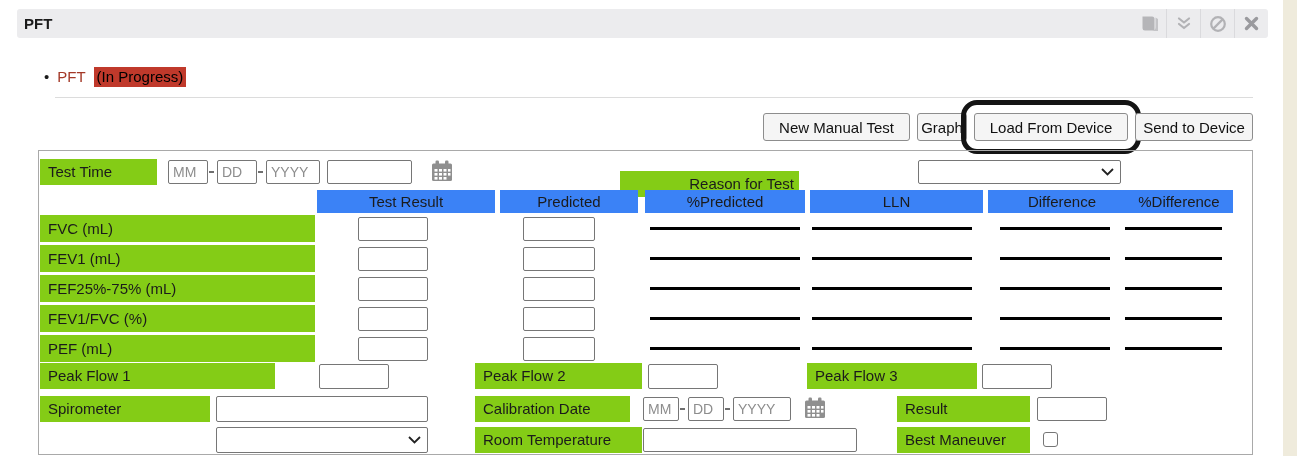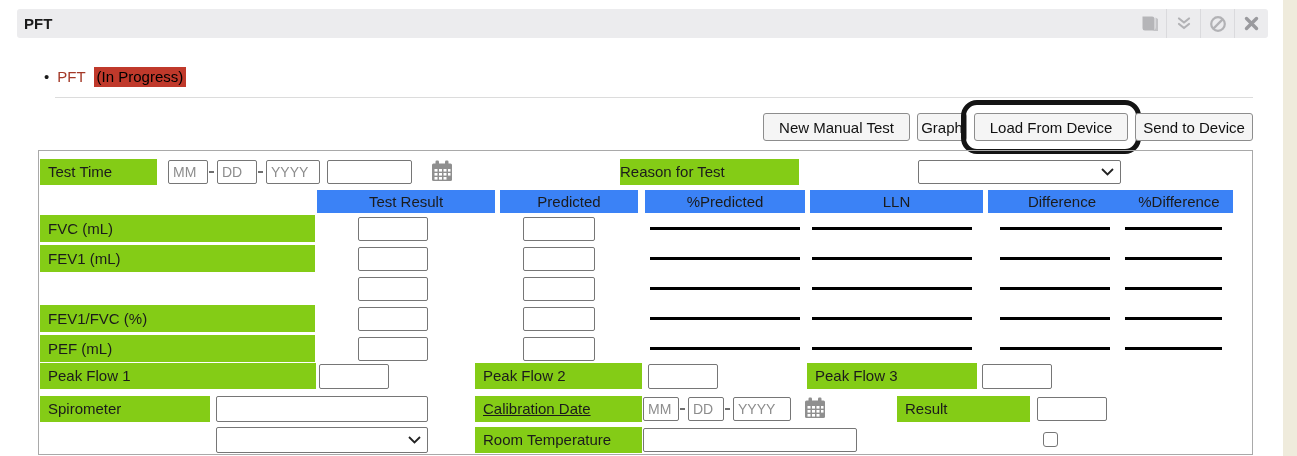--- a/index.html
+++ b/index.html
@@ -30,21 +30,21 @@
        font-size:15px;color:#111;cursor:pointer;}
   .btn-hl{outline:5px solid #141414;outline-offset:8px;}
 
   
   .tframe{left:38px;top:150px;width:1215px;height:305px;border:1px solid #a9a9a9;box-sizing:border-box;}
   .sidestrip{left:1283px;top:0;width:14px;height:456px;background:#efebdc;}
 
   
   .cell{background:#84cc16;height:26px;line-height:26px;padding-left:8px;box-sizing:border-box;
         white-space:nowrap;overflow:hidden;}
-  .cell.r{text-align:left;padding-right:16px;padding-left:0;}
+  .cell.r{text-align:right;padding-right:5px;padding-left:0;margin-top:12px;}
   .hcell{background:#3b82f6;height:23px;line-height:23px;text-align:center;box-sizing:border-box;}
   .inp{box-sizing:border-box;border:1px solid #767676;border-radius:2px;background:#fff;
        font-family:"Liberation Sans",sans-serif;font-size:14px;color:#1a1a1a;padding:0 4px;}
   .inp::placeholder{color:#8d8d8d;opacity:1;}
   .dash{width:5px;height:2px;background:#6f6f6f;}
   .sel{box-sizing:border-box;border:1px solid #767676;border-radius:2px;background:#fff;
        display:flex;align-items:center;justify-content:flex-end;padding-right:6px;cursor:pointer;}
   .line{background:#000000;height:3px;}
   .chk{box-sizing:border-box;width:15px;height:15px;border:1px solid #767676;border-radius:3px;background:#fff;cursor:pointer;}
 </style>
@@ -149,20 +149,21 @@
   <div class="abs line" style="left:1125px;top:227px;width:97px;"></div>
 
   <div class="abs cell" style="left:40px;top:245px;width:275px;height:27px;line-height:27px;">FEV1 (mL)</div>
   <input class="abs inp" style="left: 358px; top: 247px; width: 70px; height: 24px;" value="">
   <input class="abs inp" style="left: 523px; top: 247px; width: 72px; height: 24px;" value="">
   <div class="abs line" style="left:650px;top:257px;width:150px;"></div>
   <div class="abs line" style="left:812px;top:257px;width:160px;"></div>
   <div class="abs line" style="left:1000px;top:257px;width:110px;"></div>
   <div class="abs line" style="left:1125px;top:257px;width:97px;"></div>
 
+  <div class="abs cell" style="left:40px;top:275px;width:275px;height:27px;line-height:27px;">FEF25%-75% (mL)</div>
   <input class="abs inp" style="left: 358px; top: 277px; width: 70px; height: 24px;" value="">
   <input class="abs inp" style="left: 523px; top: 277px; width: 72px; height: 24px;" value="">
   <div class="abs line" style="left:650px;top:287px;width:150px;"></div>
   <div class="abs line" style="left:812px;top:287px;width:160px;"></div>
   <div class="abs line" style="left:1000px;top:287px;width:110px;"></div>
   <div class="abs line" style="left:1125px;top:287px;width:97px;"></div>
 
   <div class="abs cell" style="left:40px;top:305px;width:275px;height:27px;line-height:27px;">FEV1/FVC (%)</div>
   <input class="abs inp" style="left: 358px; top: 307px; width: 70px; height: 24px;" value="">
   <input class="abs inp" style="left: 523px; top: 307px; width: 72px; height: 24px;" value="">
@@ -172,30 +173,30 @@
   <div class="abs line" style="left:1125px;top:317px;width:97px;"></div>
 
   <div class="abs cell" style="left:40px;top:335px;width:275px;height:27px;line-height:27px;">PEF (mL)</div>
   <input class="abs inp" style="left: 358px; top: 337px; width: 70px; height: 24px;" value="">
   <input class="abs inp" style="left: 523px; top: 337px; width: 72px; height: 24px;" value="">
   <div class="abs line" style="left:650px;top:347px;width:150px;"></div>
   <div class="abs line" style="left:812px;top:347px;width:160px;"></div>
   <div class="abs line" style="left:1000px;top:347px;width:110px;"></div>
   <div class="abs line" style="left:1125px;top:347px;width:97px;"></div>
 
-  <div class="abs cell" style="left:40px;top:363px;width:276px;">Peak Flow 1</div>
+  <div class="abs cell" style="left:40px;top:363px;width:235px;">Peak Flow 1</div>
   <input class="abs inp" style="left: 319px; top: 364px; width: 70px; height: 25px;" value="">
   <div class="abs cell" style="left:475px;top:363px;width:167px;">Peak Flow 2</div>
   <input class="abs inp" style="left: 648px; top: 364px; width: 70px; height: 25px;" value="">
   <div class="abs cell" style="left:807px;top:363px;width:170px;">Peak Flow 3</div>
   <input class="abs inp" style="left: 982px; top: 364px; width: 70px; height: 25px;" value="">
 
   <div class="abs cell" style="left:40px;top:396px;width:170px;">Spirometer</div>
   <input class="abs inp" style="left: 216px; top: 396px; width: 212px; height: 26px;" value="">
-  <div class="abs cell" style="left:475px;top:396px;width:167px;text-decoration:underline;">Calibration Date</div>
+  <div class="abs cell" style="left:475px;top:396px;width:155px;">Calibration Date</div>
   <input class="abs inp" style="left: 643px; top: 397px; width: 36px; height: 24px;" placeholder="MM">
   <div class="abs dash" style="left:680px;top:408px;"></div>
   <input class="abs inp" style="left: 688px; top: 397px; width: 36px; height: 24px;" placeholder="DD">
   <div class="abs dash" style="left:725px;top:408px;"></div>
   <input class="abs inp" style="left: 733px; top: 397px; width: 58px; height: 24px;" placeholder="YYYY">
   <div class="abs" style="left:804px;top:397px;">
     <svg width="22" height="22" viewBox="0 0 22 22">
       <rect x="4.5" y="0.5" width="3.5" height="6" rx="1.2" fill="#8f8f8f"></rect>
       <rect x="14" y="0.5" width="3.5" height="6" rx="1.2" fill="#8f8f8f"></rect>
       <rect x="1" y="3.5" width="20" height="17.5" rx="1.5" fill="#8f8f8f"></rect>
@@ -218,15 +219,16 @@
   <input class="abs inp" style="left: 1037px; top: 397px; width: 70px; height: 24px;" value="">
 
   <div class="abs sel" style="left:216px;top:427px;width:212px;height:26px;">
     <span></span>
     <svg width="13" height="8" viewBox="0 0 13 8">
       <path d="M1 1l5.5 5.5L12 1" stroke="#222" stroke-width="1.8" fill="none"></path>
     </svg>
   </div>
   <div class="abs cell" style="left:475px;top:427px;width:167px;">Room Temperature</div>
   <input class="abs inp" style="left: 643px; top: 428px; width: 214px; height: 24px;" value="">
+  <div class="abs cell" style="left:897px;top:427px;width:133px;">Best Maneuver</div>
   <div class="abs chk" style="left:1043px;top:432px;"></div>
 
 </div>
 
 </body></html>

